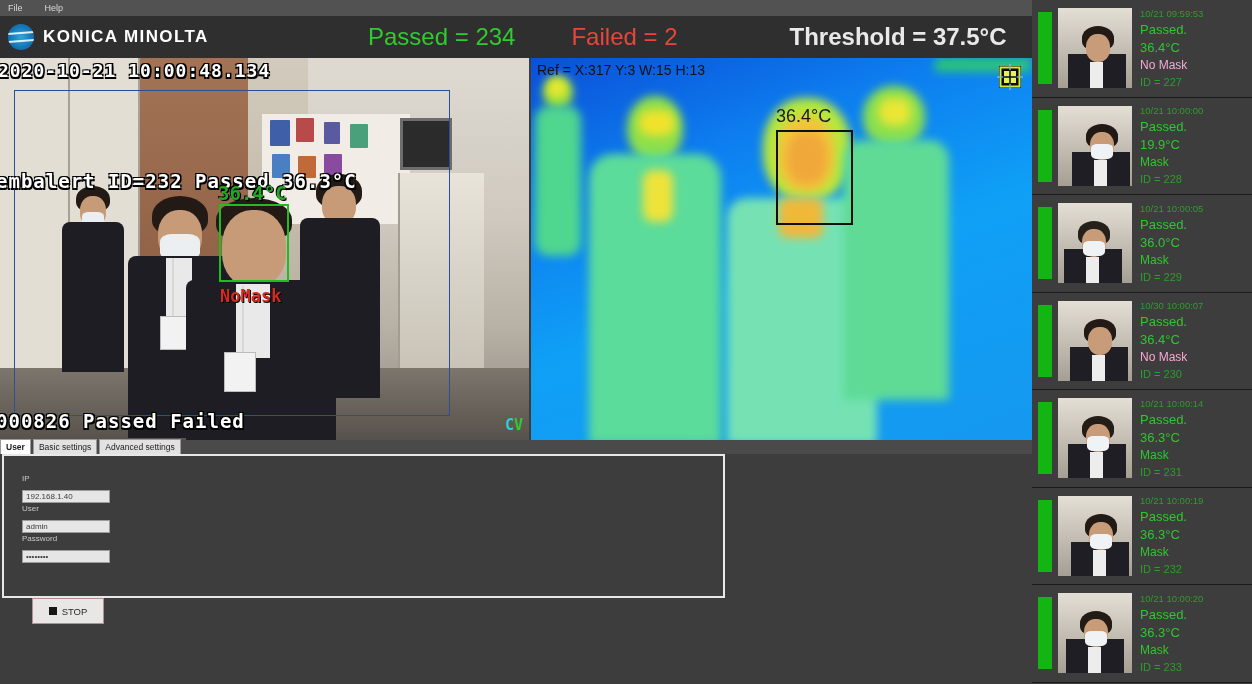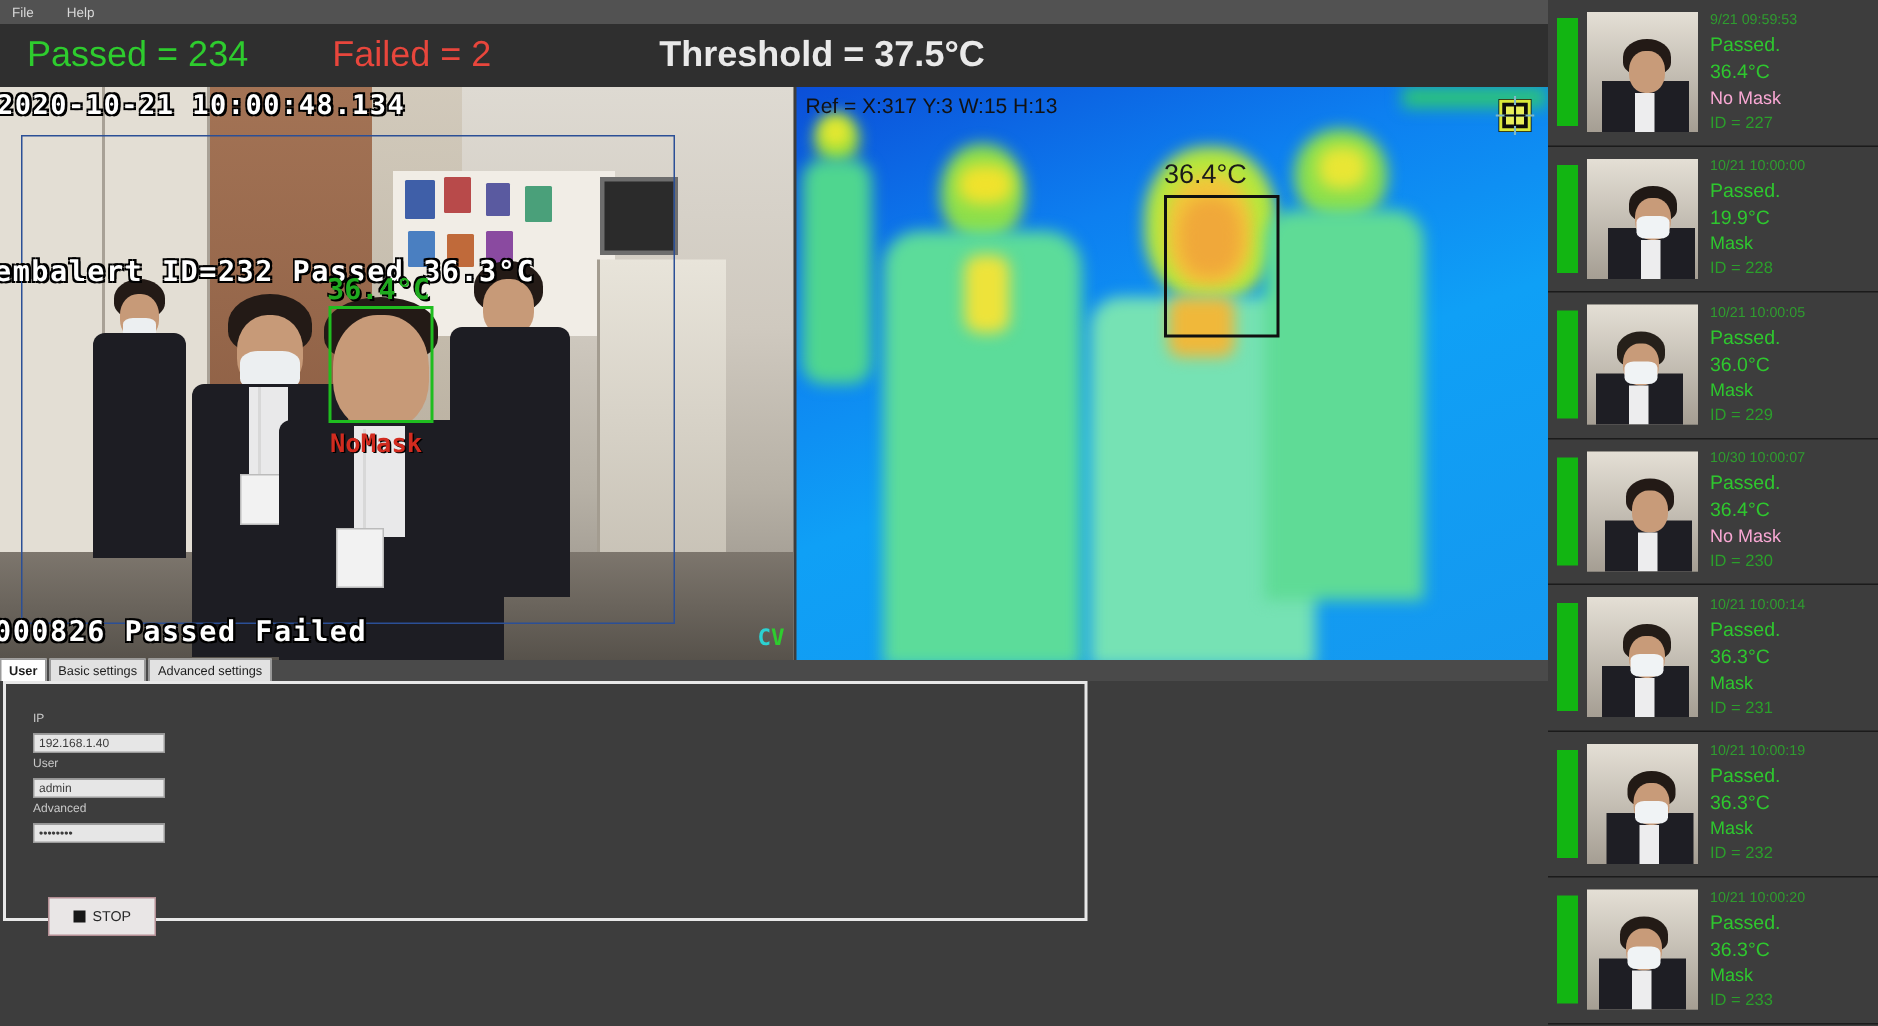--- a/index.html
+++ b/index.html
@@ -158,21 +158,21 @@
     background: #4a4a4a; display: flex; align-items: flex-end;
   }
   .tab {
     font-size: 8.5px; color: #1c1c1c; background: #e2e2e2;
     padding: 2px 5px 1px 5px; margin-right: 2px; line-height: 11px;
     border: 1px solid #9a9a9a; border-bottom: none; white-space: nowrap;
   }
   .tab.active { background: #fff; font-weight: 600; }
 
   .settings {
-    position: absolute; left: 2px; top: 454px; width: 723px; height: 160px;
+    position: absolute; left: 2px; top: 454px; width: 723px; height: 144px;
     background: #3d3d3d; border: 2px solid #e8e8e8;
   }
   .field-label { font-size: 8px; color: #c9c9c9; margin-bottom: 2px; display: block; }
   .field-group { position: absolute; left: 18px; }
   .txt-input {
     width: 88px; height: 13px; background: #e6e6e6; border: 1px solid #9c9c9c;
     font-size: 8px; color: #3c3c3c; padding: 0 3px; line-height: 12px;
     font-family: "Liberation Sans", sans-serif;
   }
   .stop-btn {
@@ -218,20 +218,24 @@
 <body>
 
 <div id="app">
 
   <div class="menubar">
     <div class="mi">File</div>
     <div class="mi">Help</div>
   </div>
 
   <div class="header">
+    <div class="brand">
+      <div class="km-logo"></div>
+      <div class="km-text">KONICA MINOLTA</div>
+    </div>
     <div class="stats">
       <div class="stat passed">Passed = 234</div>
       <div class="stat failed">Failed = 2</div>
       <div class="stat thresh">Threshold = 37.5°C</div>
     </div>
   </div>
 
   <div class="panels">
 
     <div class="panel-rgb">
@@ -353,41 +357,41 @@
   <div class="settings">
     <div class="field-group" style="top:18px;">
       <span class="field-label">IP</span>
       <input class="txt-input" value="192.168.1.40" style="">
     </div>
     <div class="field-group" style="top:48px;">
       <span class="field-label">User</span>
       <input class="txt-input" value="admin" style="">
     </div>
     <div class="field-group" style="top:78px;">
-      <span class="field-label">Advanced</span>
+      <span class="field-label">Password</span>
       <input class="txt-input" value="••••••••" style="">
     </div>
     <div class="stop-btn">
       <span class="stop-sq"></span>
       <span>STOP</span>
     </div>
   </div>
 
   <div class="sidebar" id="sidebar">
       <div class="event">
         <div class="ev-bar"></div>
         <div class="ev-thumb">
           <div class="mini-bg"></div>
           <div class="mini-body" style="left:10px;top:46px;width:58px;height:40px;"></div>
           <div class="mini-hair" style="left:24px;top:18px;width:32px;height:24px;background:#231a16;"></div>
           <div class="mini-head" style="left:28px;top:26px;width:24px;height:28px;"></div>
           <div class="mini-shirt" style="left:32px;top:54px;width:13px;height:26px;"></div>
         </div>
         <div class="ev-info">
-          <div class="ev-time">9/21 09:59:53</div>
+          <div class="ev-time">10/21 09:59:53</div>
           <div class="ev-result">Passed.</div>
           <div class="ev-temp">36.4°C</div>
           <div class="ev-mask no">No Mask</div>
           <div class="ev-id">ID = 227</div>
         </div>
       </div>
       <div class="event">
         <div class="ev-bar"></div>
         <div class="ev-thumb">
           <div class="mini-bg"></div>

